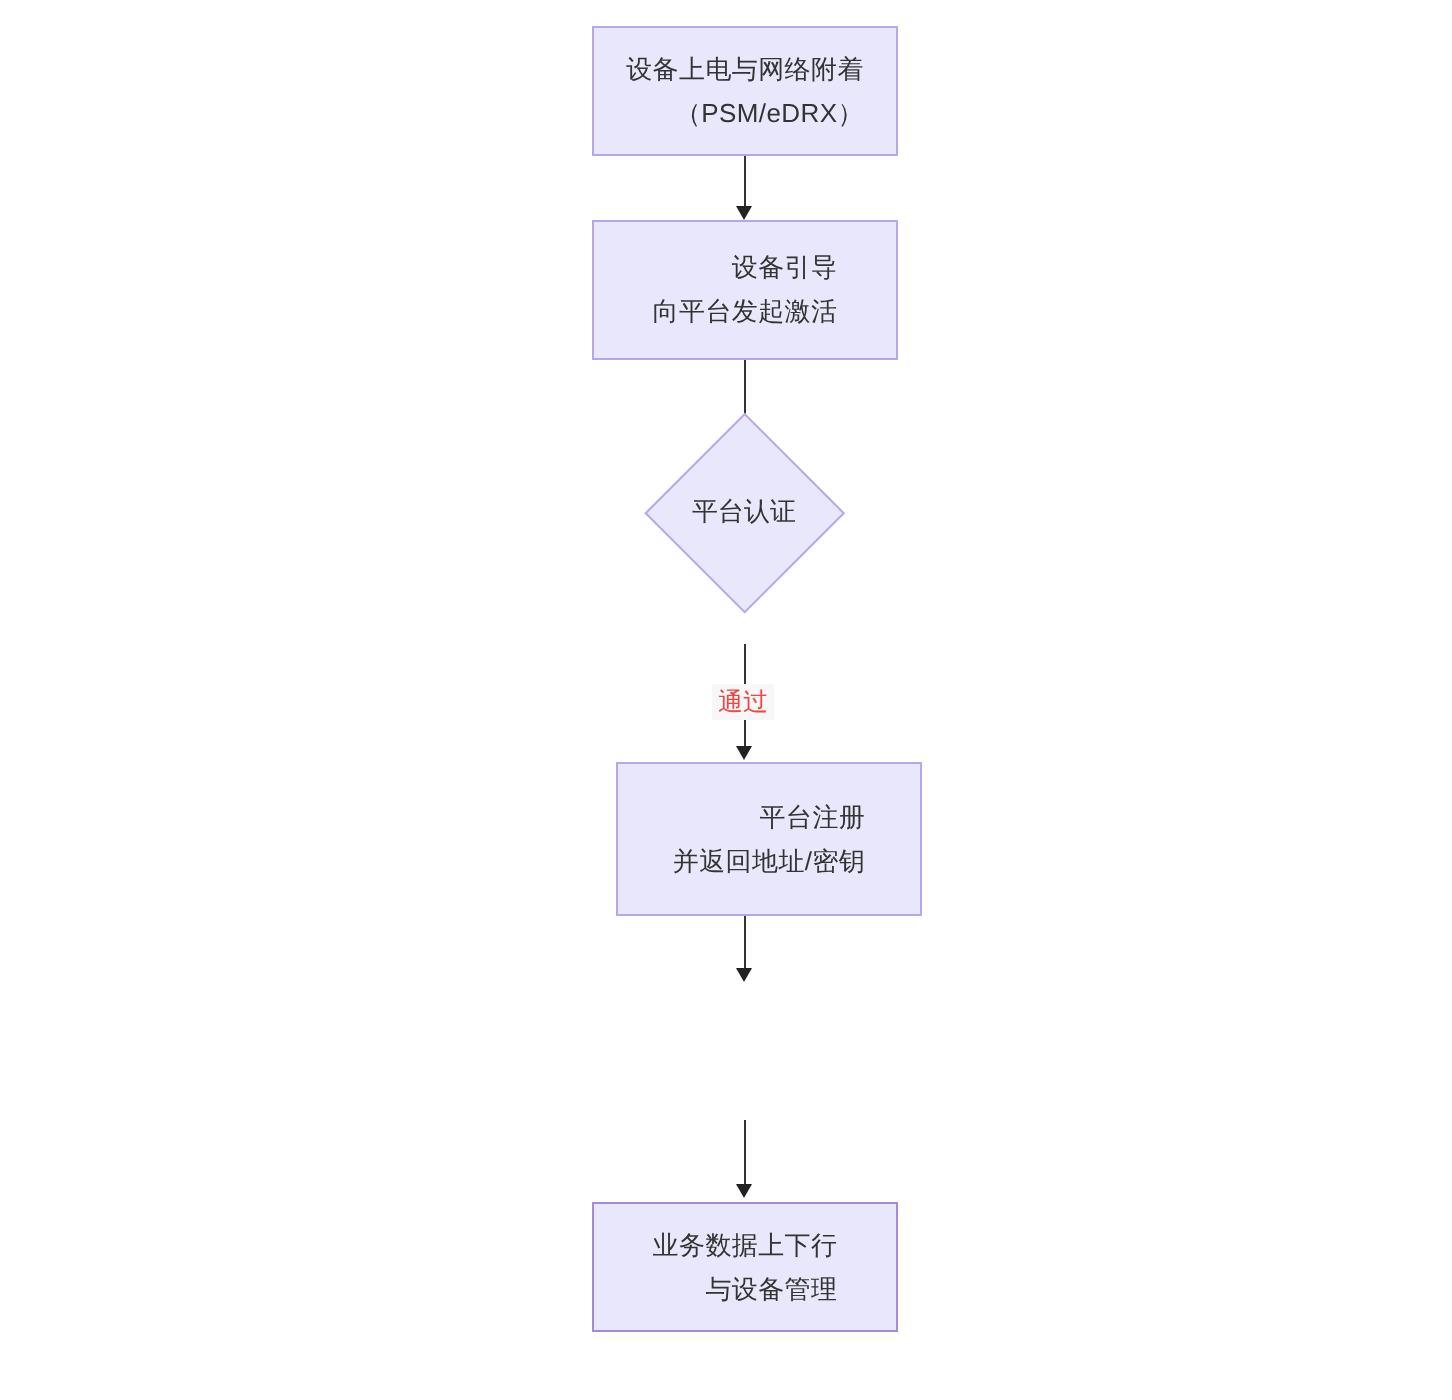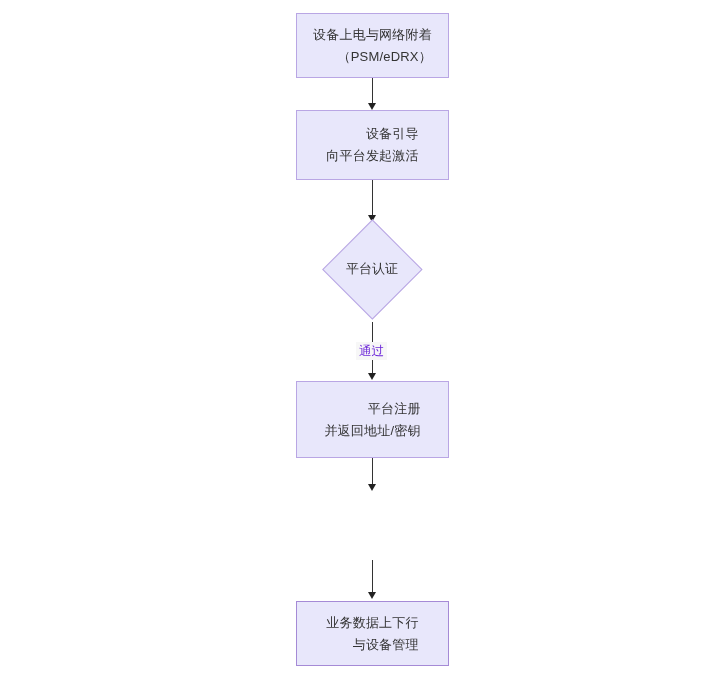--- a/index.html
+++ b/index.html
@@ -94,21 +94,21 @@
     position: absolute;
     width: 0;
     height: 0;
     border-left: 4.5px solid transparent;
     border-right: 4.5px solid transparent;
     border-top: 7px solid #222222;
   }
   .edge-label {
     position: absolute;
     background: #f7f7f7;
-    color: #6d28d9;
+    color: #ef4444;
     font-size: 12.5px;
     line-height: 16px;
     padding: 1px 3px;
     white-space: nowrap;
   }
 </style>
 </head>
 <body>
 
 <div id="canvas">
@@ -122,30 +122,30 @@
   <div class="edge-arrow" style="left:367.5px; top:103px;"></div>
 
   <div class="node node-process" style="left:296px; top:110px; width:153px; height:70px;">
     <span class="node-label">设备引导
 向平台发起激活</span>
   </div>
 
   <div class="edge-line" style="left:371.5px; top:180px; height:35px;"></div>
   <div class="edge-arrow" style="left:367.5px; top:215px;"></div>
 
-  <div class="node-decision" style="left:322px; top:219px;">
+  <div class="node-decision" style="left:322px; top:206px;">
     <div class="diamond-shape"></div>
     <span class="diamond-text">平台认证</span>
   </div>
 
   <div class="edge-line" style="left:371.5px; top:322px; height:51px;"></div>
   <div class="edge-label" style="left:356px; top:342px;">通过</div>
   <div class="edge-arrow" style="left:367.5px; top:373px;"></div>
 
-  <div class="node node-process" style="left:296px; top:381px; width:153px; height:77px;">
+  <div class="node node-process" style="left:308px; top:381px; width:153px; height:77px;">
     <span class="node-label">平台注册
 并返回地址/密钥</span>
   </div>
 
   <div class="edge-line" style="left:371.5px; top:458px; height:26px;"></div>
   <div class="edge-arrow" style="left:367.5px; top:484px;"></div>
 
 
   <div class="edge-line" style="left:371.5px; top:560px; height:32px;"></div>
   <div class="edge-arrow" style="left:367.5px; top:592px;"></div>

